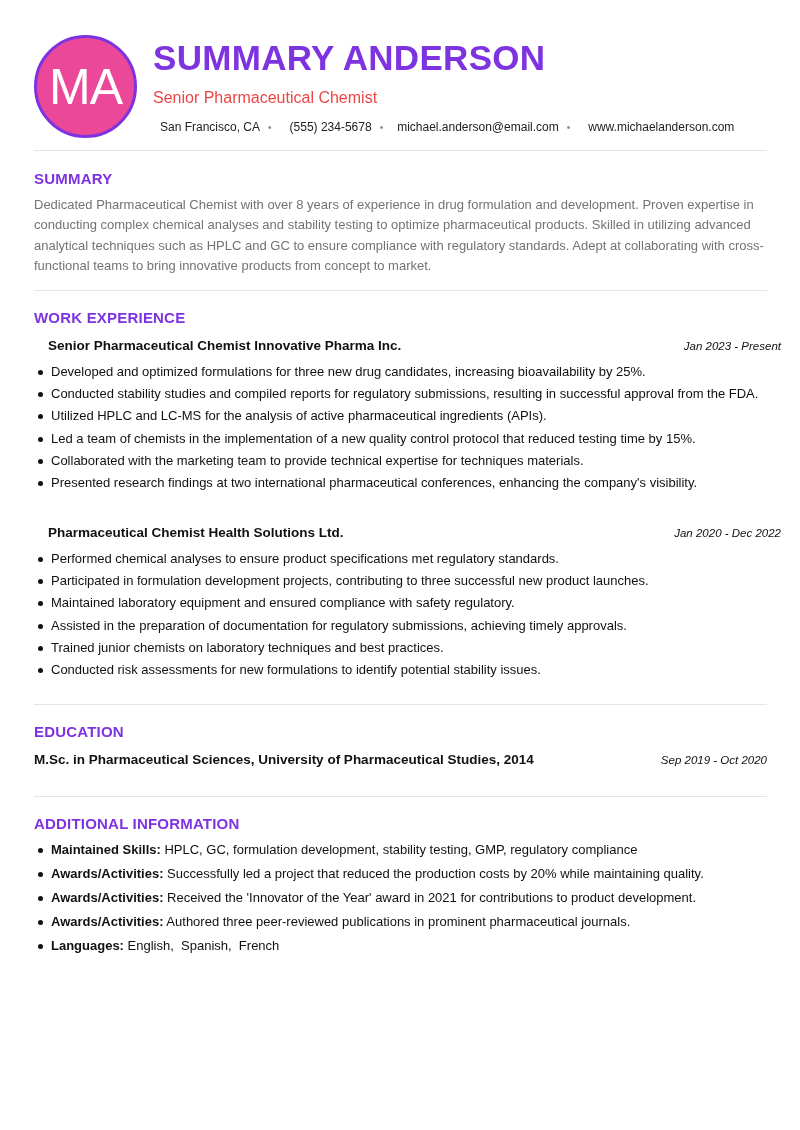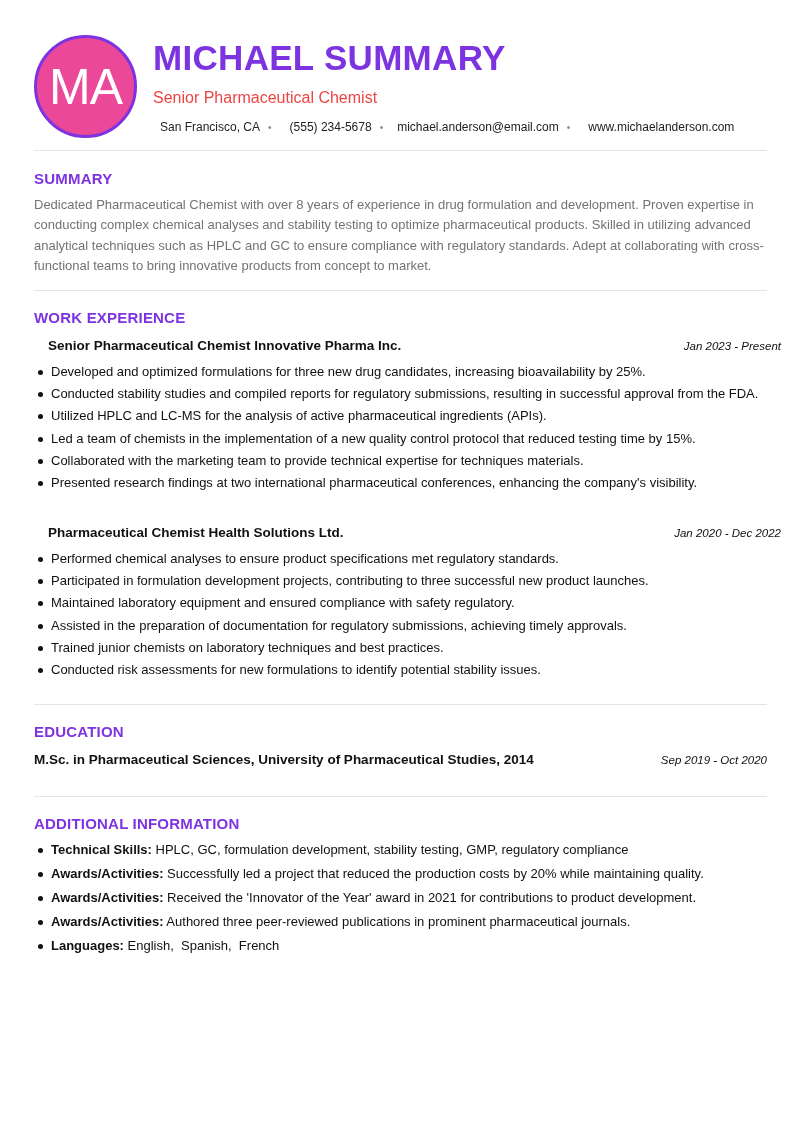--- a/index.html
+++ b/index.html
@@ -61,21 +61,21 @@
     ul.info li b { font-weight: bold; }
   </style>
 </head>
 <body>
 
 <div class="page">
 
   <div class="avatar">
     <span>MA</span>
   </div>
-  <div class="name">MICHAEL SUMMARY</div>
+  <div class="name">SUMMARY ANDERSON</div>
   <div class="job-title">Senior Pharmaceutical Chemist</div>
 
   <div class="contacts">
     <span>San Francisco, CA</span>
     <span class="dot">•</span>
     <span style="margin-left:6px">(555) 234-5678</span>
     <span class="dot">•</span>
     <span style="margin-left:2px">michael.anderson@email.com</span>
     <span class="dot">•</span>
     <span style="margin-left:6px">www.michaelanderson.com</span>
@@ -121,19 +121,19 @@
   <div class="section-title" style="top:723px">EDUCATION</div>
   <div class="edu-head">
     <span class="degree">M.Sc. in Pharmaceutical Sciences, University of Pharmaceutical Studies, 2014</span>
     <span class="dates">Sep 2019 - Oct 2020</span>
   </div>
 
   <div class="divider" style="top:796px"></div>
 
   <div class="section-title" style="top:815px">ADDITIONAL INFORMATION</div>
   <ul class="bullets info" style="top:841px">
-    <li><b>Technical Skills:</b><span> HPLC, GC, formulation development, stability testing, GMP, regulatory compliance</span></li>
+    <li><b>Maintained Skills:</b><span> HPLC, GC, formulation development, stability testing, GMP, regulatory compliance</span></li>
     <li><b>Awards/Activities:</b><span> Successfully led a project that reduced the production costs by 20% while maintaining quality.</span></li>
     <li><b>Awards/Activities:</b><span> Received the 'Innovator of the Year' award in 2021 for contributions to product development.</span></li>
     <li><b>Awards/Activities:</b><span> Authored three peer-reviewed publications in prominent pharmaceutical journals.</span></li>
     <li><b>Languages:</b><span style="white-space:pre"> English,  Spanish,  French</span></li>
   </ul>
 </div>
 
 </body></html>

